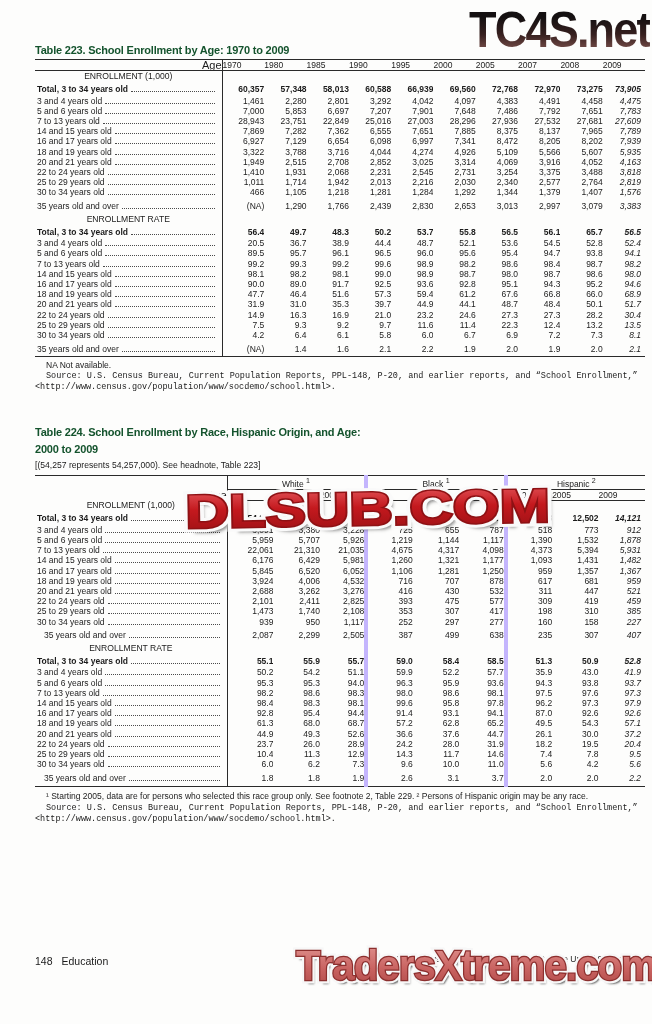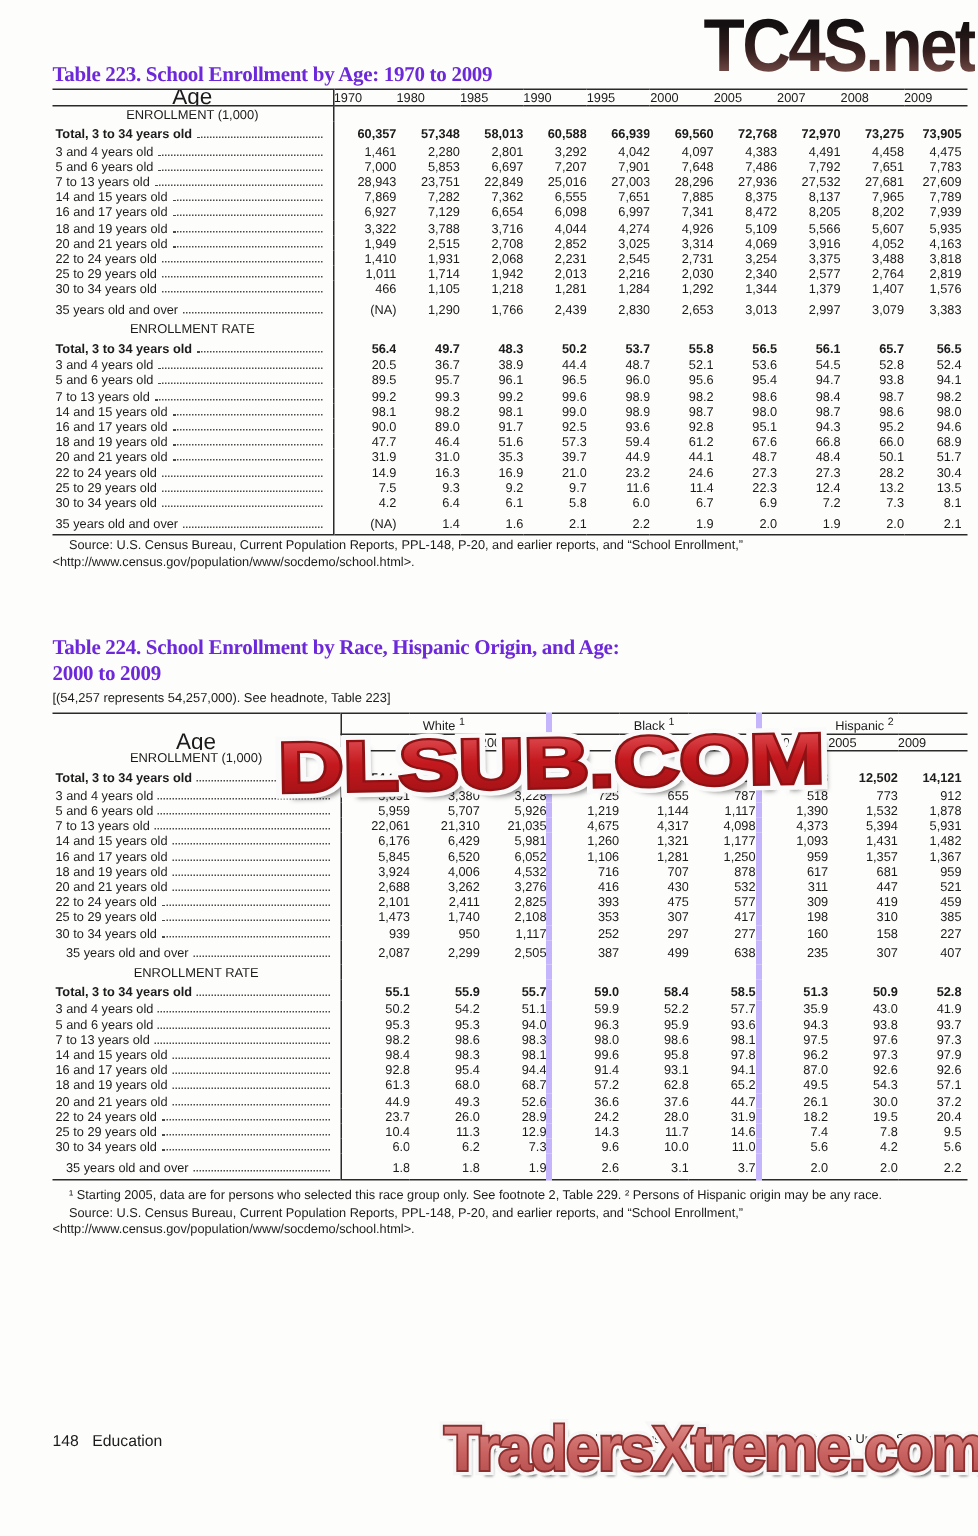--- a/index.html
+++ b/index.html
@@ -3,45 +3,45 @@
 <meta charset="utf-8">
 <style>
   html,body{margin:0;padding:0;background:#888;}
   .page{position:relative;width:652px;height:1024px;margin:0 auto;background:#fdfdfc;
         font-family:"Liberation Sans",sans-serif;color:#1b1b1b;overflow:hidden;}
 
   
   .tblsec{position:absolute;left:35px;width:610px;}
   .sec223{top:42px;}
   .sec224{top:424px;}
-  .tbl-title{font-family:Liberation Serif, serif;font-weight:bold;font-size:14px;
-             line-height:17px;margin:0;color:#6d28d9;letter-spacing:-0.2px;}
+  .tbl-title{font-family:Liberation Sans, sans-serif;font-weight:bold;font-size:11px;
+             line-height:17px;margin:0;color:#14532d;letter-spacing:-0.2px;}
   .headnote{font-size:8.6px;line-height:10.6px;margin:2px 0 4px 0;color:#202020;}
 
   table.stat{border-collapse:collapse;table-layout:fixed;width:610px;
              border-top:1px solid #2a2a2a;border-bottom:1.5px solid #2a2a2a;font-size:8.5px;}
   table.stat th,table.stat td{padding:0;font-weight:normal;line-height:10.2px;vertical-align:bottom;
              overflow:hidden;white-space:nowrap;}
   table.stat thead tr:last-child th{border-bottom:1px solid #2a2a2a;}
-  th.agehead{border-right:1px solid #2a2a2a;text-align:center;font-size:15px;padding:3px 0 3px 0;vertical-align:middle;}
+  th.agehead{border-right:1px solid #2a2a2a;text-align:right;font-size:11px;padding:3px 0 3px 0;vertical-align:middle;}
   th.grouphead{border-bottom:1px solid #2a2a2a;text-align:center;padding:2px 0 1px 0;font-size:8.5px;}
   th.yearhead{text-align:left;padding:3px 5px 2px 0;}
   .gb{border-right:4px solid #c4b5fd;}
   td.lblcell{border-right:1px solid #2a2a2a;}
   .lblwrap{display:flex;align-items:baseline;padding-left:2px;}
   .lblwrap .dots{flex:1 1 auto;border-bottom:1.4px dotted #4a4a4a;margin:0 7px 2px 3px;min-width:4px;}
   td.num{text-align:right;padding-right:9px;}
-  table.stat td:last-child{padding-right:4px;}
+  table.stat td:last-child{padding-right:4px;font-style:italic;}
   td.sectlabel{text-align:center;font-size:8.6px;padding:3px 0 1px 0;}
   tr.total td{font-weight:bold;padding-top:2.5px;padding-bottom:1.5px;}
   tr.lastrow td{padding-top:3.5px;padding-bottom:2.5px;}
   .t224 tr.lastrow .lblwrap{padding-left:9px;}
 
   .na-note{font-size:8.5px;margin:3px 0 0 0;text-indent:11px;}
-  .source{font-size:8.5px;line-height:11px;margin:1px 0 0 0;}
+  .source{font-size:8.5px;line-height:11px;margin:1px 0 0 0;font-family:Liberation Mono, monospace;}
   .source .ind{padding-left:11px;}
   .footnote{font-size:8.5px;line-height:11px;margin:4px 0 0 0;text-indent:11px;}
 
   
   .page-footer{position:absolute;left:35px;right:7px;top:951px;height:20px;}
   .pf-num{font-size:10.5px;}
   .pf-sec{font-size:10.5px;margin-left:9px;}
   .pf-src{position:absolute;right:0;top:3px;font-size:8.5px;color:#222;}
 
   
@@ -562,20 +562,21 @@
             <td class="num">2.1</td>
             <td class="num">2.2</td>
             <td class="num">1.9</td>
             <td class="num">2.0</td>
             <td class="num">1.9</td>
             <td class="num">2.0</td>
             <td class="num">2.1</td>
           </tr>
         </tbody>
       </table>
+    <p class="na-note">NA Not available.</p>
     <p class="source"><span class="ind">Source: U.S. Census Bureau, Current Population Reports, PPL-148, P-20, and earlier reports, and “School Enrollment,”</span><br>
       <span>&lt;http://www.census.gov/population/www/socdemo/school.html&gt;.</span></p>
   </section>
 
   <section class="tblsec sec224">
     <h1 class="tbl-title"><span>Table 224. School Enrollment by Race, Hispanic Origin, and Age:</span><br>
       <span>2000 to 2009</span></h1>
     <p class="headnote">[(54,257 represents 54,257,000). See headnote, Table 223]</p>
     <table class="stat t224" id="table224">
         <colgroup>

